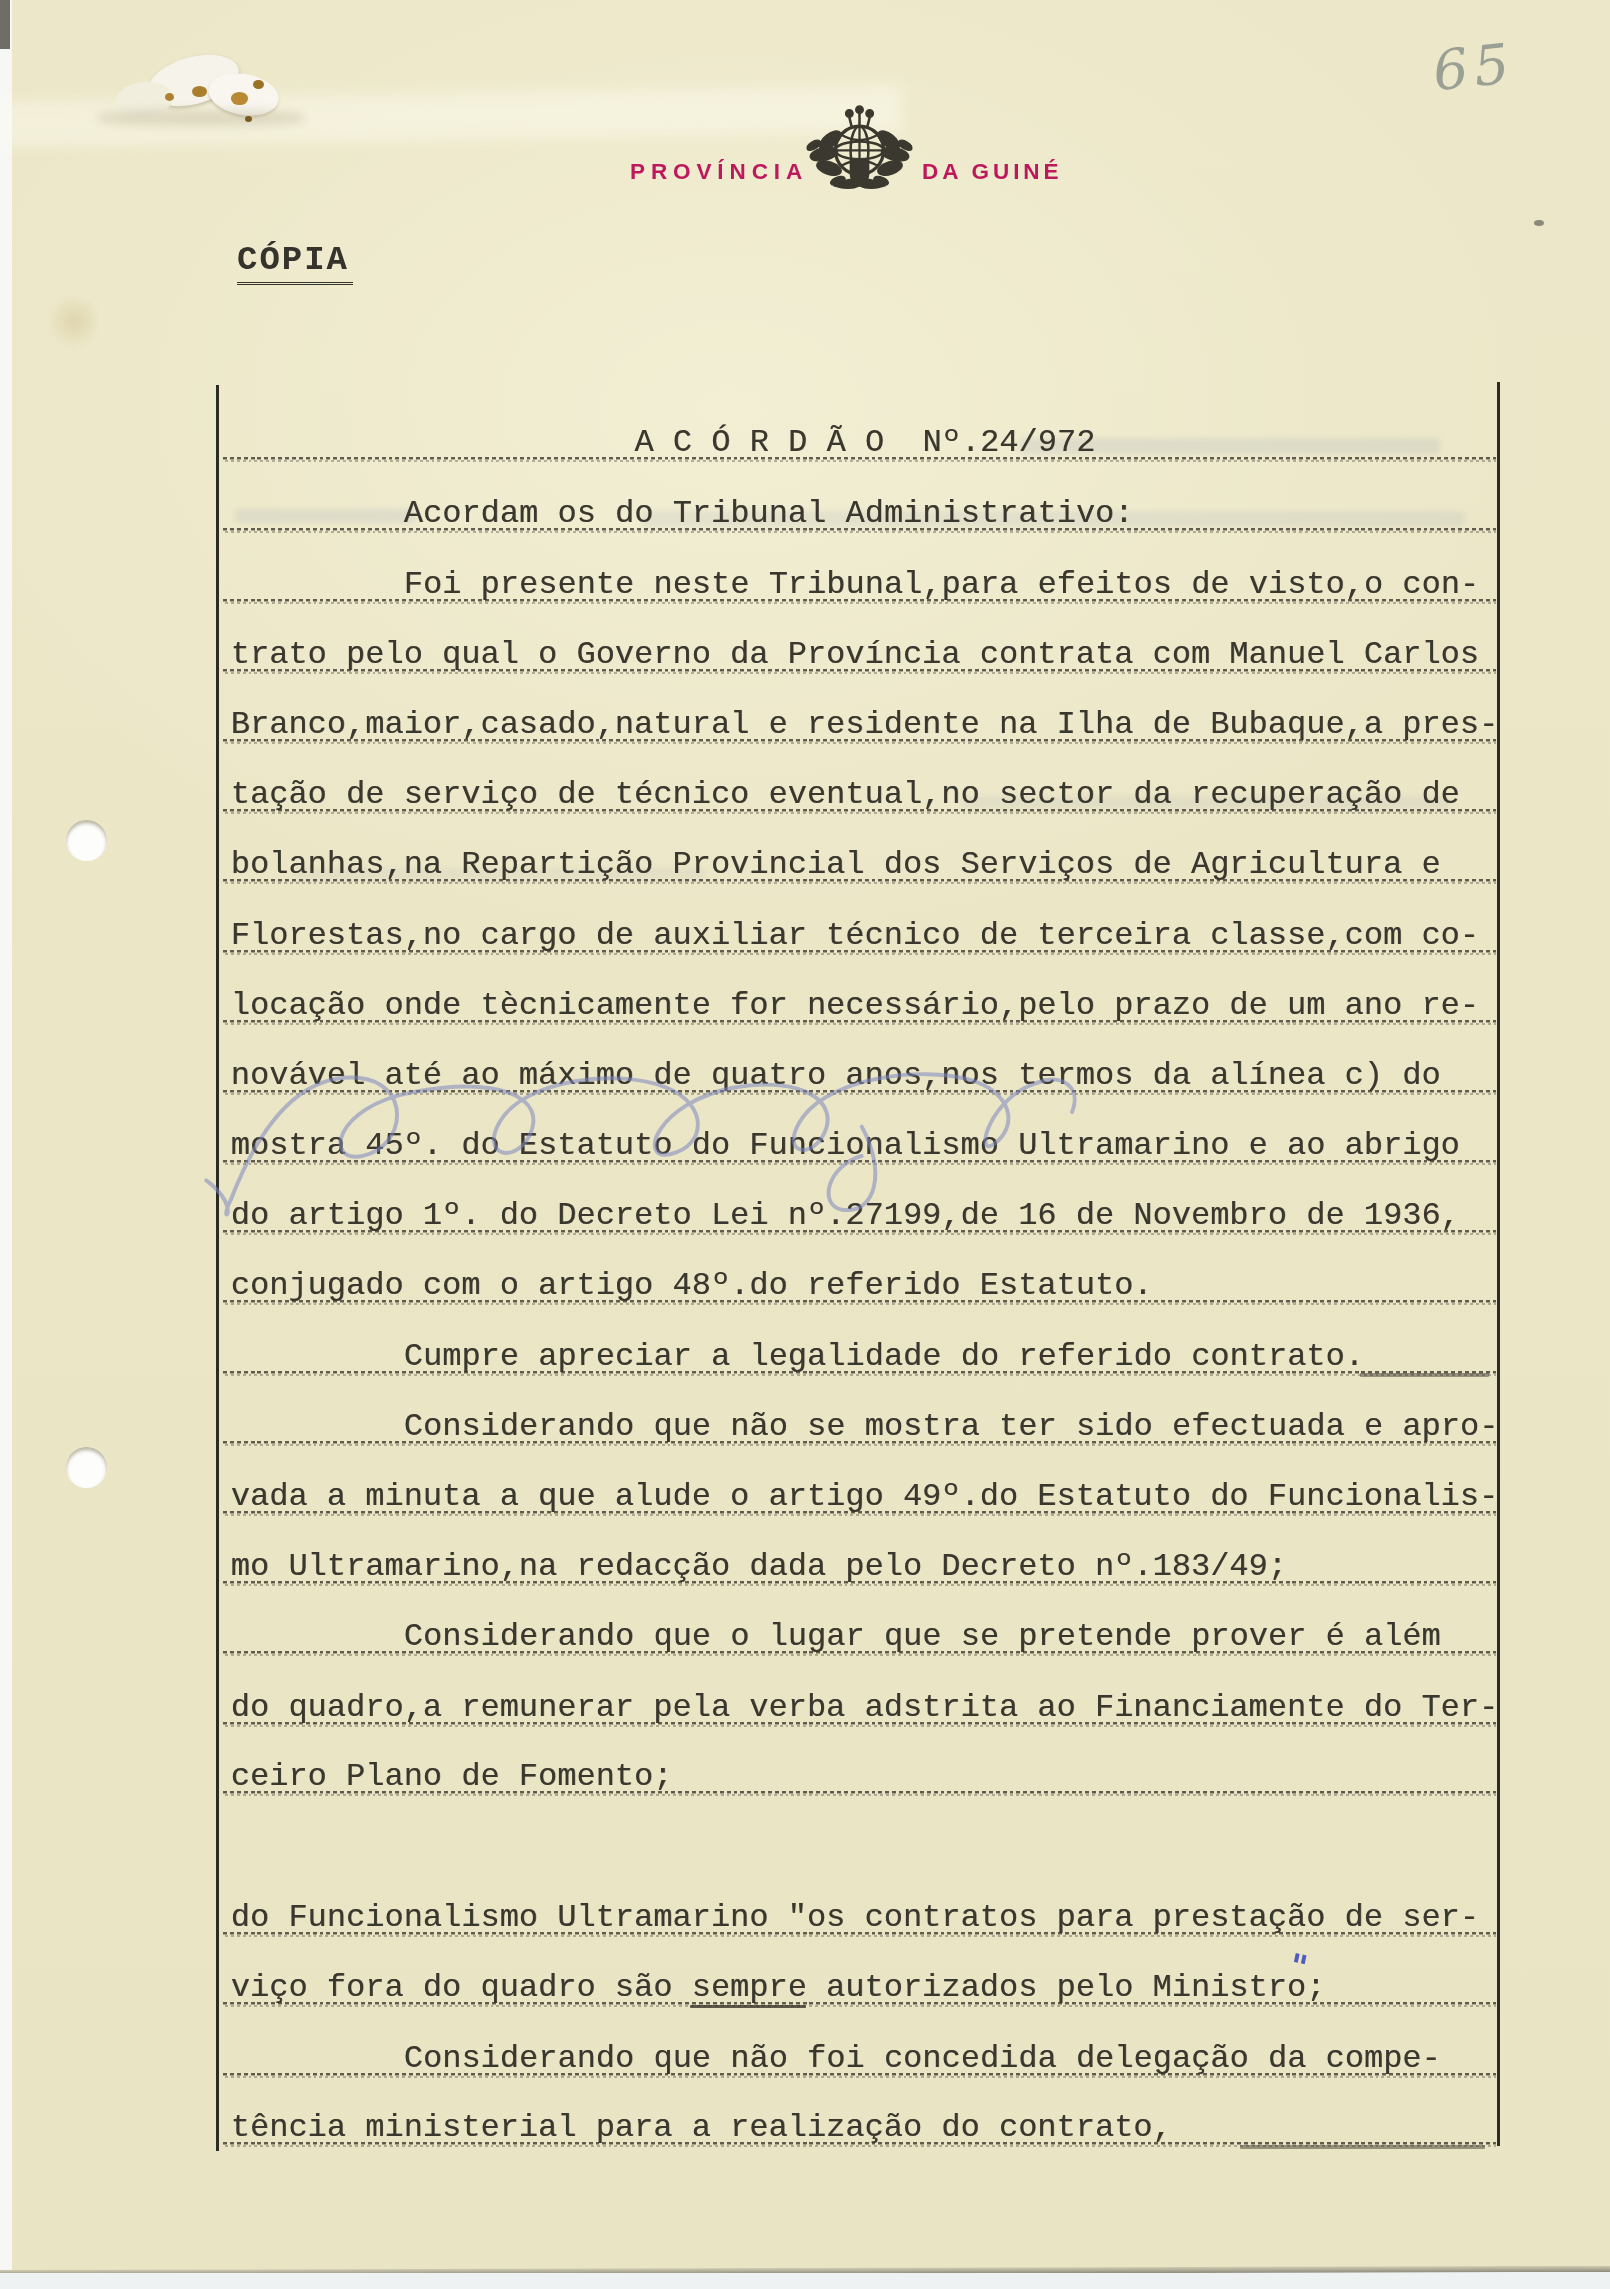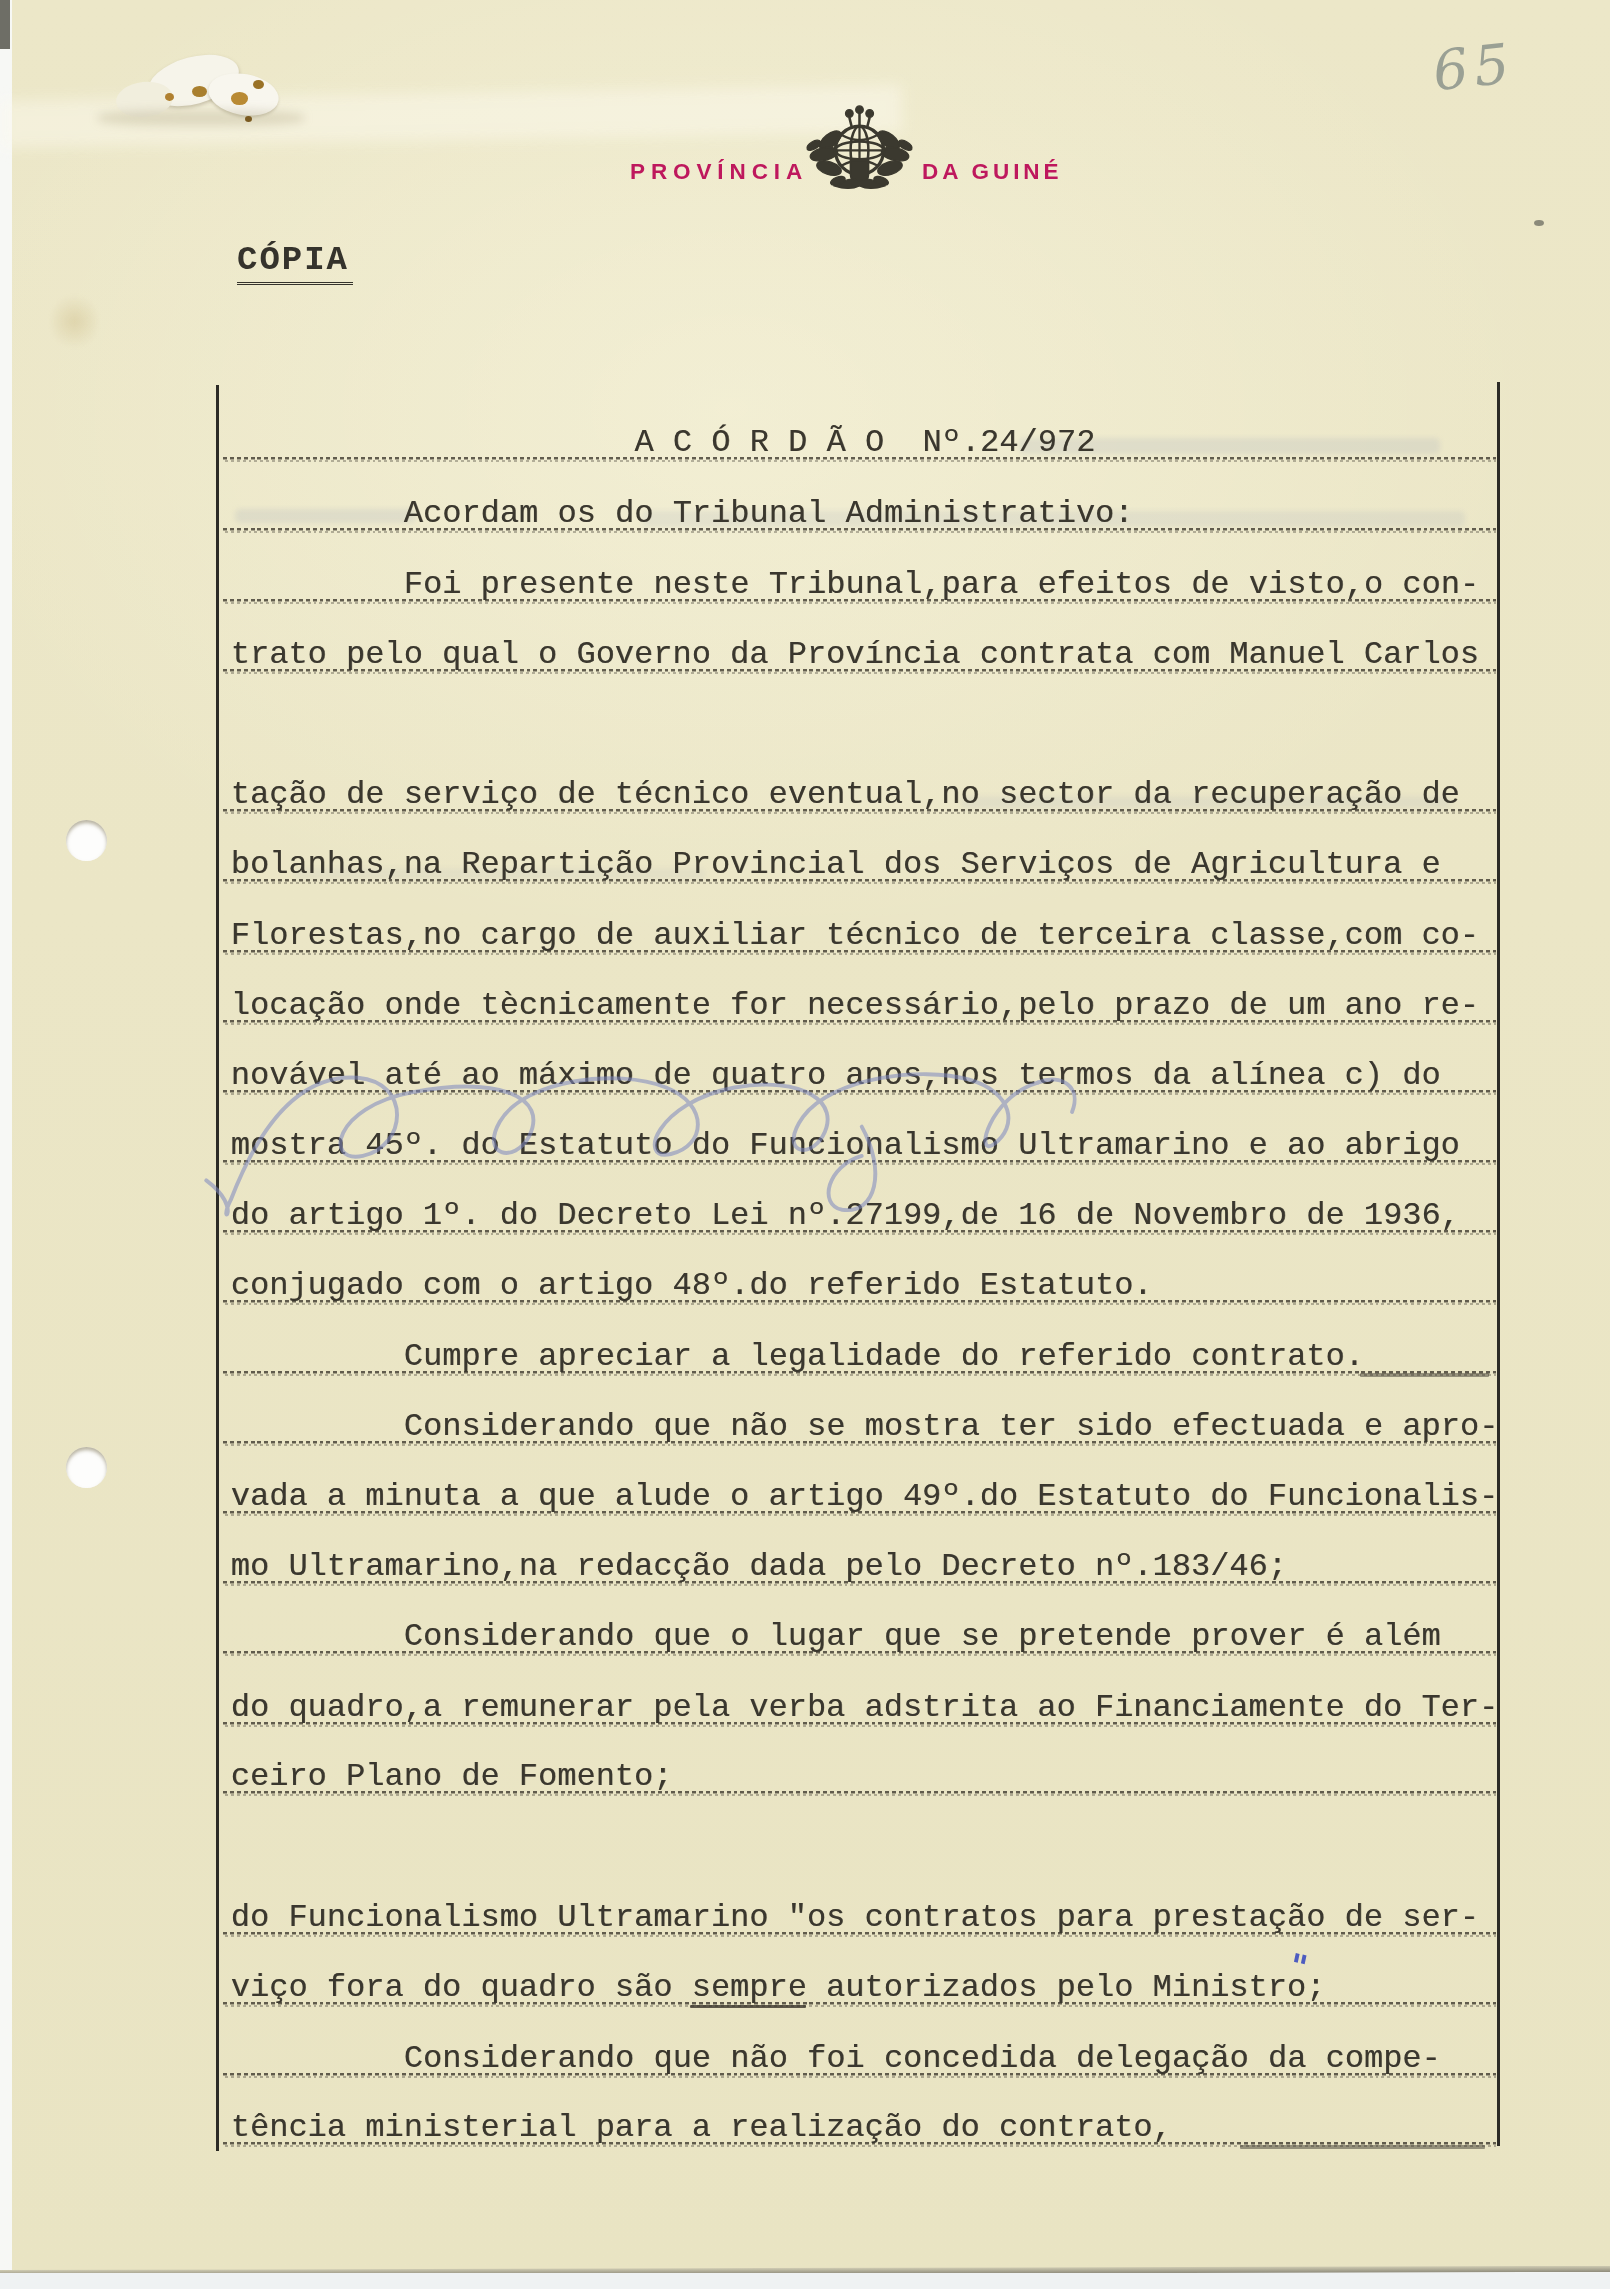--- a/index.html
+++ b/index.html
@@ -152,32 +152,33 @@
   <div class="ghost g1"></div>
   <div class="ghost g2"></div>
   <div class="ghost g3"></div>
   <div class="ghost g4"></div>
   <div class="ghost g5"></div>
 
   <div class="tline center" style="top:420px">A C Ó R D Ã O  Nº.24/972</div>
   <div class="tline ind" style="top:562px">Foi presente neste Tribunal,para efeitos de visto,o con-</div>
   <div class="tline ind" style="top:491px">Acordam os do Tribunal Administrativo:</div>
   <div class="tline" style="top:632px">trato pelo qual o Governo da Província contrata com Manuel Carlos</div>
+  <div class="tline" style="top:702px">Branco,maior,casado,natural e residente na Ilha de Bubaque,a pres-</div>
   <div class="tline" style="top:772px">tação de serviço de técnico eventual,no sector da recuperação de</div>
   <div class="tline" style="top:842px">bolanhas,na Repartição Provincial dos Serviços de Agricultura e</div>
   <div class="tline" style="top:913px">Florestas,no cargo de auxiliar técnico de terceira classe,com co-</div>
   <div class="tline" style="top:983px">locação onde tècnicamente for necessário,pelo prazo de um ano re-</div>
   <div class="tline" style="top:1053px">novável até ao máximo de quatro anos,nos termos da alínea c) do</div>
   <div class="tline" style="top:1123px">mostra 45º. do Estatuto do Funcionalismo Ultramarino e ao abrigo</div>
   <div class="tline" style="top:1193px">do artigo 1º. do Decreto Lei nº.27199,de 16 de Novembro de 1936,</div>
   <div class="tline" style="top:1263px">conjugado com o artigo 48º.do referido Estatuto.</div>
   <div class="tline ind" style="top:1334px">Cumpre apreciar a legalidade do referido contrato.</div>
   <div class="tline ind" style="top:1404px">Considerando que não se mostra ter sido efectuada e apro-</div>
   <div class="tline" style="top:1474px">vada a minuta a que alude o artigo 49º.do Estatuto do Funcionalis-</div>
-  <div class="tline" style="top:1544px">mo Ultramarino,na redacção dada pelo Decreto nº.183/46;</div>
+  <div class="tline" style="top:1544px">mo Ultramarino,na redacção dada pelo Decreto nº.183/49;</div>
   <div class="tline ind" style="top:1614px">Considerando que o lugar que se pretende prover é além</div>
   <div class="tline" style="top:1685px">do quadro,a remunerar pela verba adstrita ao Financiamente do Ter-</div>
   <div class="tline" style="top:1754px">ceiro Plano de Fomento;</div>
   <div class="tline" style="top:1895px">do Funcionalismo Ultramarino "os contratos para prestação de ser-</div>
   <div class="tline" style="top:1965px">viço fora do quadro são sempre autorizados pelo Ministro;</div>
   <div class="tline ind" style="top:2036px">Considerando que não foi concedida delegação da compe-</div>
   <div class="tline" style="top:2105px">tência ministerial para a realização do contrato,</div>
 
   <div class="emph emph-sempre"></div>
   <div class="emph emph-l12"></div>

